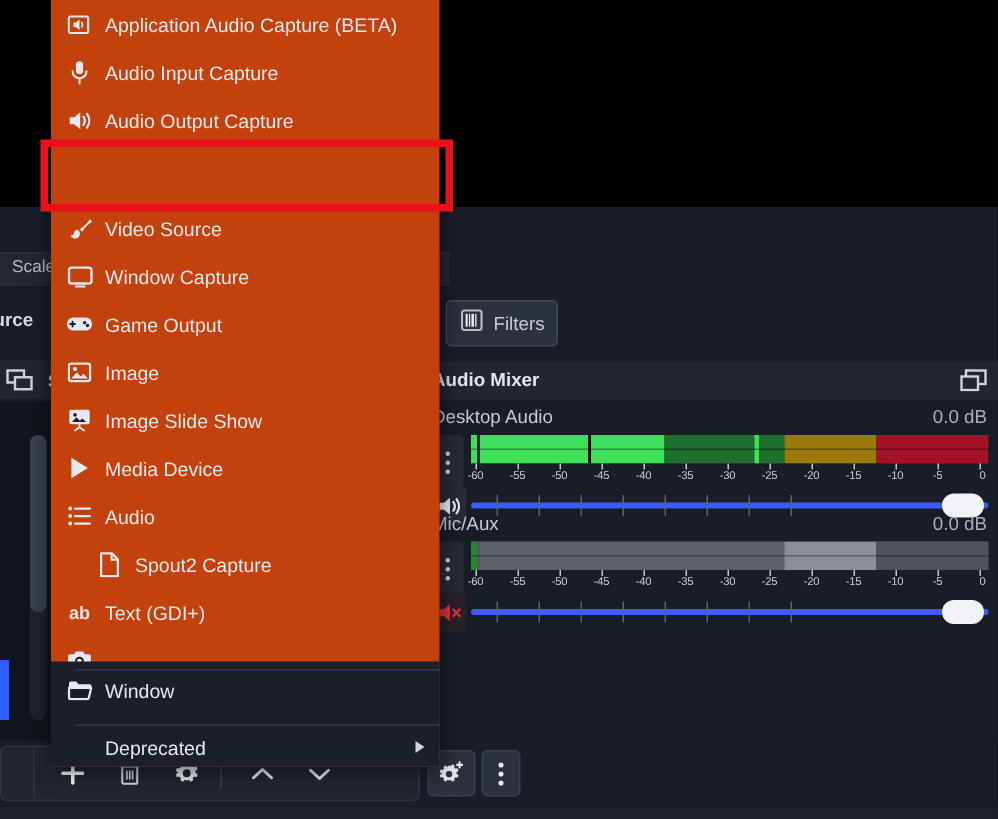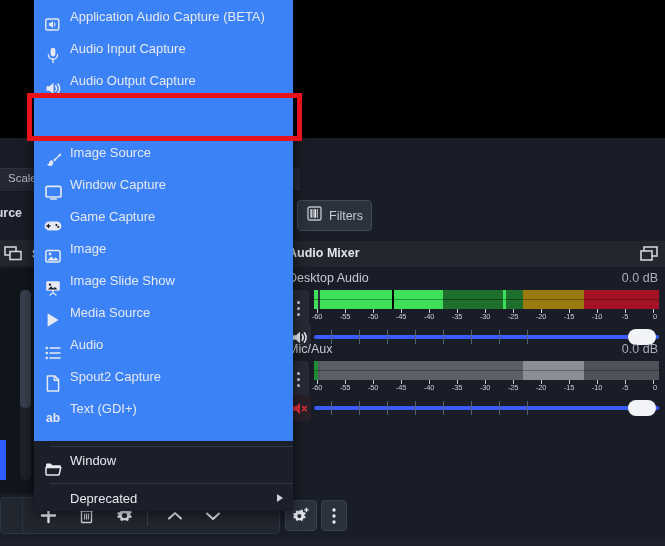--- a/index.html
+++ b/index.html
@@ -87,25 +87,25 @@
   .spk-btn{position:absolute;width:24px;height:26px;background:#262b36;border-radius:3px;
      display:flex;align-items:center;justify-content:center;}
   .spk-btn.muted{background:#2a2029;}
 
   .slider{position:absolute;height:22px;}
   .slider .rail{position:absolute;left:0;top:9px;width:100%;height:4px;background:#3b5bfa;border-radius:2px;}
   .slider .stick{position:absolute;top:4px;width:1px;height:14px;background:#5a6172;}
   .slider .knob{position:absolute;top:3px;width:28px;height:16px;background:#f2f3f6;border-radius:8px;}
 
   
-  .menu{position:absolute;left:34px;top:0;width:259px;height:511px;background:#3b82f6;
+  .menu{position:absolute;left:34px;top:0;width:259px;height:511px;background:#c2410c;
      box-shadow:0 2px 14px rgba(0,0,0,.6);}
   .mi{position:relative;height:32px;display:flex;align-items:center;}
   .mi .ic{position:absolute;left:6px;top:0;width:26px;height:32px;
-     display:flex;align-items:flex-end;justify-content:center;}
+     display:flex;align-items:center;justify-content:center;}
   .mi .tx{position:absolute;left:36px;font-size:13px;color:#e6e9ef;white-space:nowrap;}
   .mi .arrow{position:absolute;right:10px;width:0;height:0;
      border-left:6px solid #cfd3db;border-top:4px solid transparent;border-bottom:4px solid transparent;}
   .msep{height:1px;background:#323848;margin:5px 8px;}
 
   .redbox{position:absolute;left:27px;top:93px;width:275px;height:48px;
      border:5px solid #e8121a;box-sizing:border-box;}
   .ic svg{display:block;}
 </style>
 </head>
@@ -388,21 +388,21 @@
     </div>
 
 
     <div class="mi" style="top:136px;position:absolute;width:259px;">
       <span class="ic">
         <svg width="17" height="17" viewBox="0 0 17 17">
             <path d="M14.8 2.2c-1 2.4-4.4 5.2-6.6 6.7l1.6 1.6c1.5-2.2 4.3-5.6 6.7-6.6z" fill="#e6e9ef"></path>
             <path d="M6.6 9.2c-1.3 0-2.3 1-2.3 2.3 0 1-1 1.6-2.3 1.8 1 1.3 2.4 1.9 3.6 1.7 1.6-.3 2.7-1.7 2.7-3.2 0-1.4-.9-2.6-1.7-2.6z" fill="#e6e9ef"></path>
           </svg>
       </span>
-      <span class="tx">Image Source</span>
+      <span class="tx">Video Source</span>
     </div>
 
     <div class="mi" style="top:168px;position:absolute;width:259px;">
       <span class="ic">
         <svg width="17" height="15" viewBox="0 0 17 15">
             <rect x="1" y="1.4" width="15" height="10.6" rx="1.8" fill="none" stroke="#e6e9ef" stroke-width="1.6"></rect>
             <path d="M5.6 14h5.8" stroke="#e6e9ef" stroke-width="1.4" stroke-linecap="round"></path>
           </svg>
       </span>
       <span class="tx">Window Capture</span>
@@ -410,21 +410,21 @@
 
     <div class="mi" style="top:200px;position:absolute;width:259px;">
       <span class="ic">
         <svg width="18" height="12" viewBox="0 0 18 12">
             <rect x="0.6" y="1.6" width="16.8" height="8.8" rx="4.4" fill="#e6e9ef"></rect>
             <path d="M4.4 4.4v3.2M2.8 6h3.2" stroke="#1b1f2a" stroke-width="1.3" stroke-linecap="round"></path>
             <circle cx="12.4" cy="5.1" r="1.1" fill="#1b1f2a"></circle>
             <circle cx="14.3" cy="7" r="1.1" fill="#1b1f2a"></circle>
           </svg>
       </span>
-      <span class="tx">Game Capture</span>
+      <span class="tx">Game Output</span>
     </div>
 
     <div class="mi" style="top:232px;position:absolute;width:259px;">
       <span class="ic">
         <svg width="16" height="15" viewBox="0 0 16 15">
             <rect x="0.9" y="1.4" width="14.2" height="11.6" rx="1.6" fill="none" stroke="#e6e9ef" stroke-width="1.5"></rect>
             <circle cx="5" cy="5" r="1.4" fill="#e6e9ef"></circle>
             <path d="M2.4 11.4l3.8-4 2.6 2.6 2-1.8 2.8 3.2z" fill="#e6e9ef"></path>
           </svg>
       </span>
@@ -442,36 +442,36 @@
       </span>
       <span class="tx">Image Slide Show</span>
     </div>
 
     <div class="mi" style="top:296px;position:absolute;width:259px;">
       <span class="ic">
         <svg width="14" height="16" viewBox="0 0 14 16">
             <path d="M1.6 1.2L12.6 8 1.6 14.8z" fill="#e6e9ef"></path>
           </svg>
       </span>
-      <span class="tx">Media Source</span>
+      <span class="tx">Media Device</span>
     </div>
 
     <div class="mi" style="top:328px;position:absolute;width:259px;">
       <span class="ic">
         <svg width="16" height="14" viewBox="0 0 16 14">
             <circle cx="1.8" cy="2" r="1.3" fill="#e6e9ef"></circle>
             <circle cx="1.8" cy="7" r="1.3" fill="#e6e9ef"></circle>
             <circle cx="1.8" cy="12" r="1.3" fill="#e6e9ef"></circle>
             <path d="M5 2h10M5 7h10M5 12h10" stroke="#e6e9ef" stroke-width="1.5" stroke-linecap="round"></path>
           </svg>
       </span>
       <span class="tx">Audio</span>
     </div>
 
-    <div class="mi" style="top:360px;position:absolute;width:259px;">
+    <div class="mi" style="top:360px;position:absolute;width:259px;margin-left:20px;">
       <span class="ic">
         <svg width="14" height="17" viewBox="0 0 14 17">
             <path d="M1.4 0.9h7.2l4 4v11.2H1.4z" fill="none" stroke="#e6e9ef" stroke-width="1.5" stroke-linejoin="round"></path>
             <path d="M8.4 1v4.2h4.2" fill="none" stroke="#e6e9ef" stroke-width="1.4"></path>
           </svg>
       </span>
       <span class="tx">Spout2 Capture</span>
     </div>
 
     <div class="mi" style="top:392px;position:absolute;width:259px;">

